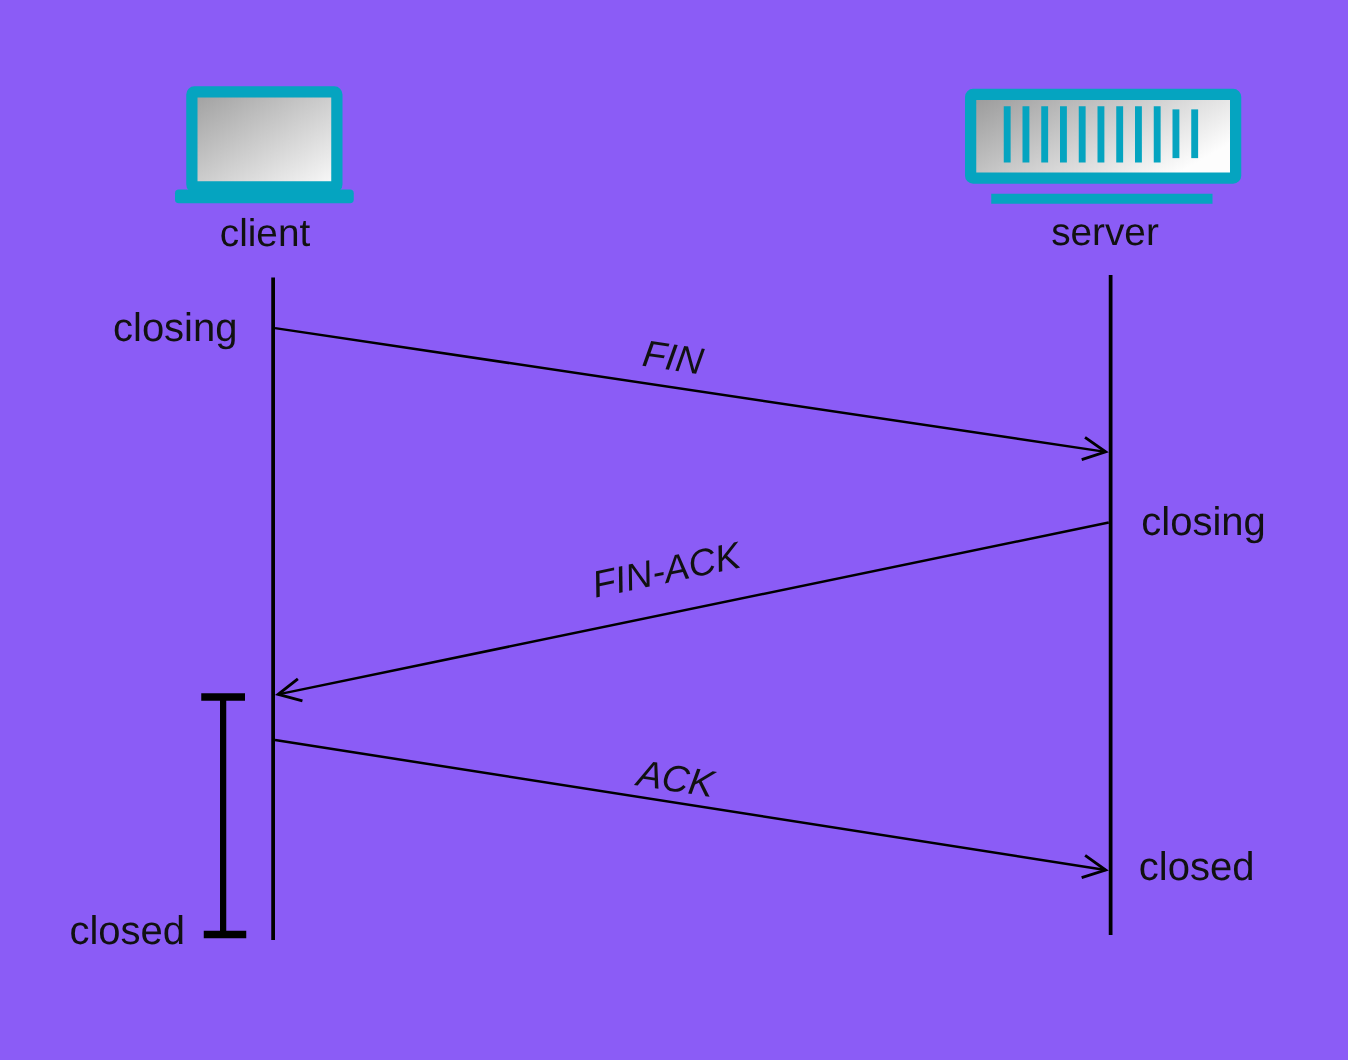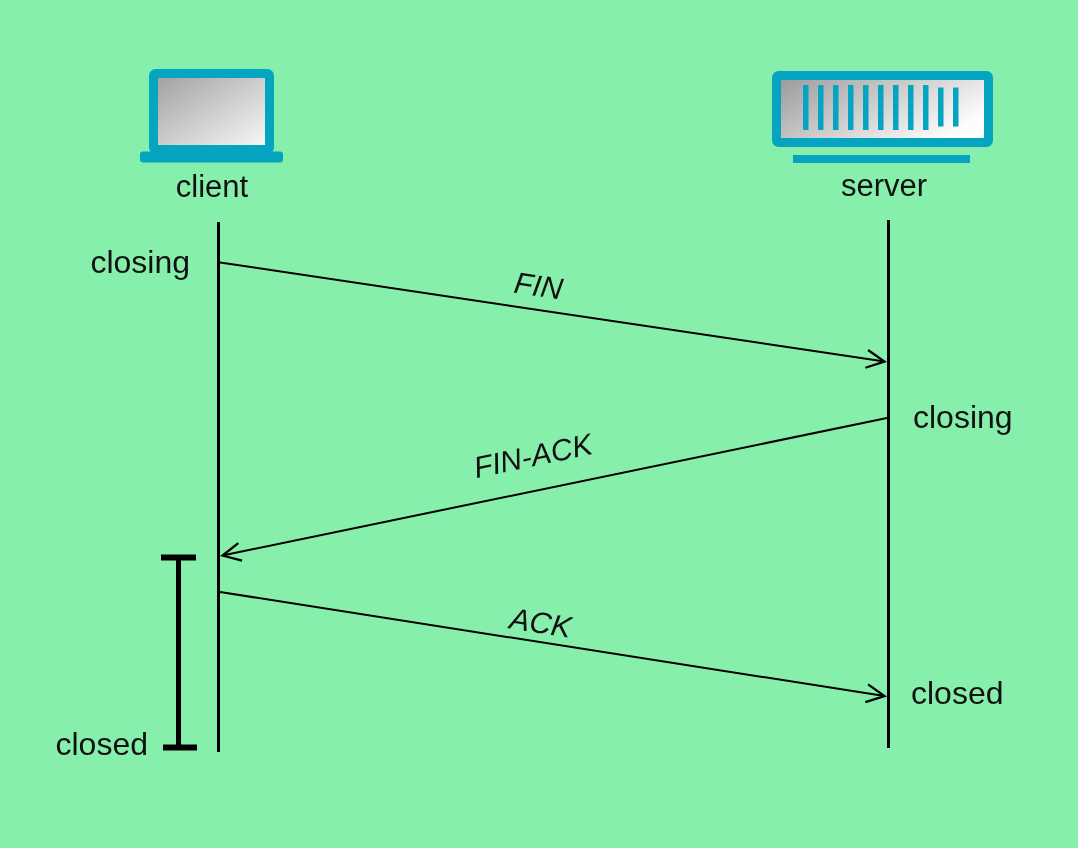--- a/index.html
+++ b/index.html
@@ -1,20 +1,20 @@
 <!DOCTYPE html>
 <html><head>
 <meta charset="utf-8">
 <style>
   html, body { margin: 0; padding: 0; background: #ffffff; }
   .canvas {
     position: relative;
     width: 1078px;
     height: 848px;
-    background: #86efac;
+    background: #8b5cf6;
     overflow: hidden;
   }
   svg { display: block; }
   text {
     font-family: "Liberation Sans", "DejaVu Sans", sans-serif;
     fill: #111111;
   }
   .state-label, .actor-label { font-size: 32px; }
   .actor-label { font-size: 31px; }
   .msg-label { font-size: 30px; font-style: italic; }

